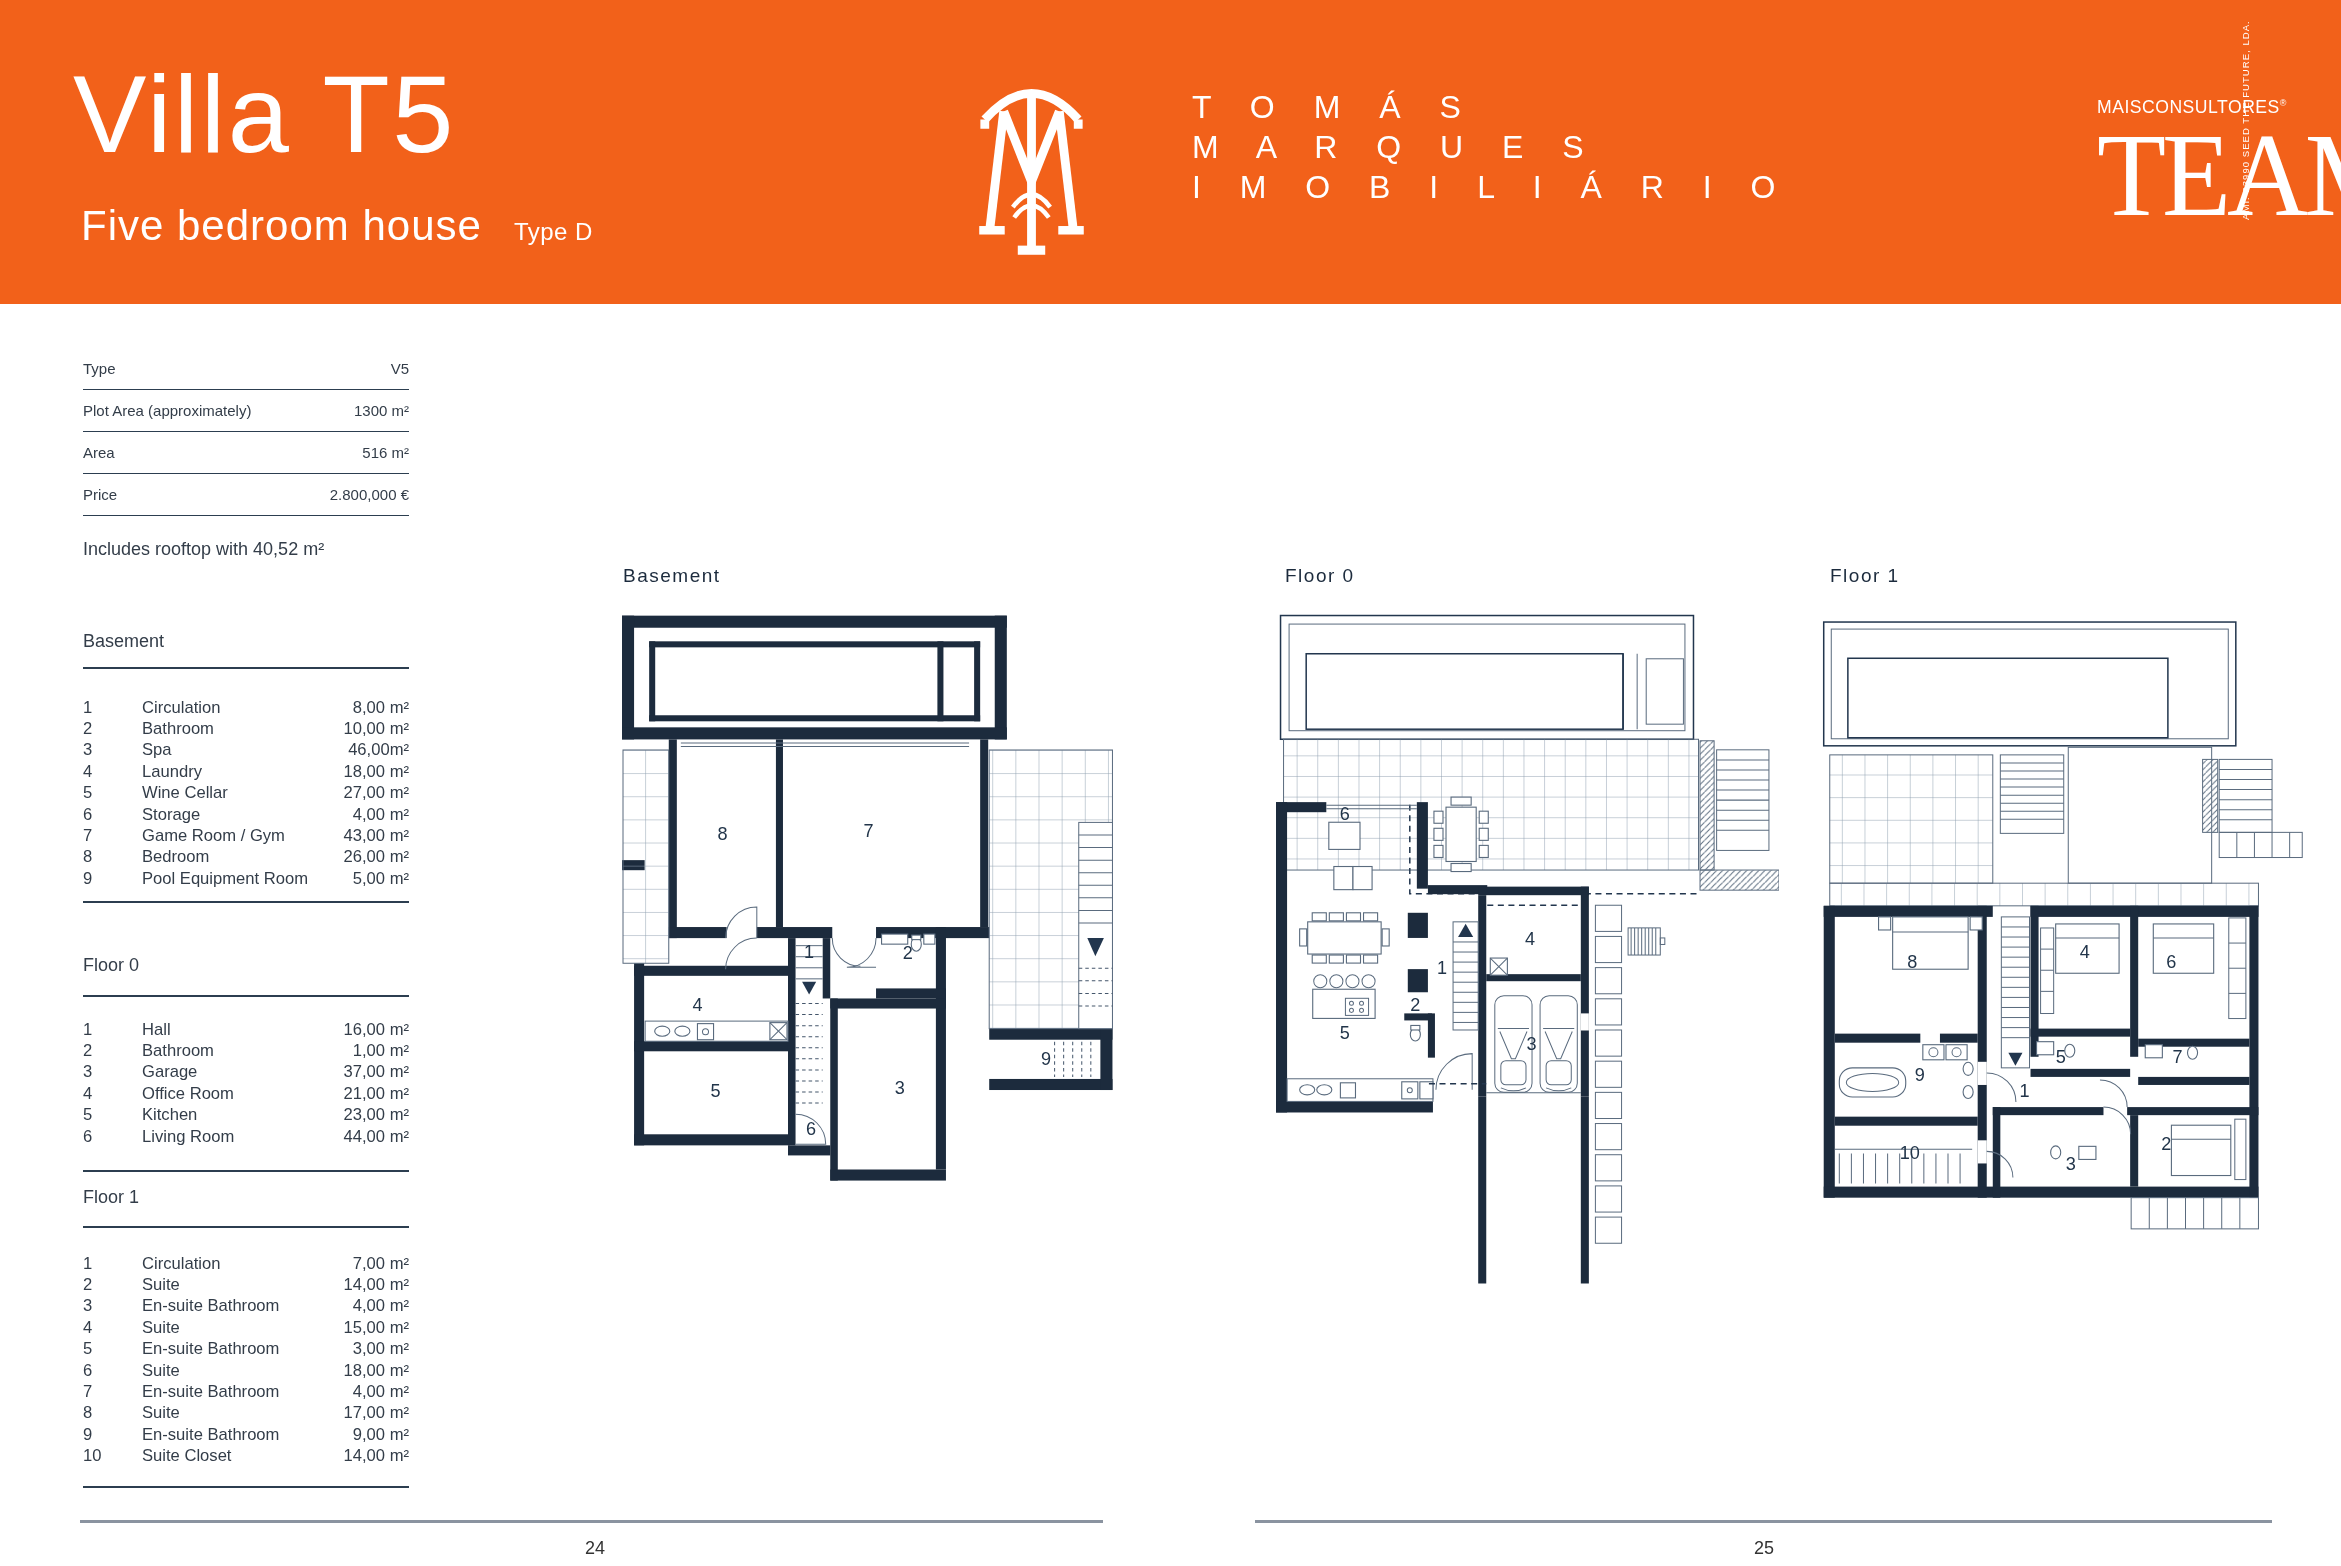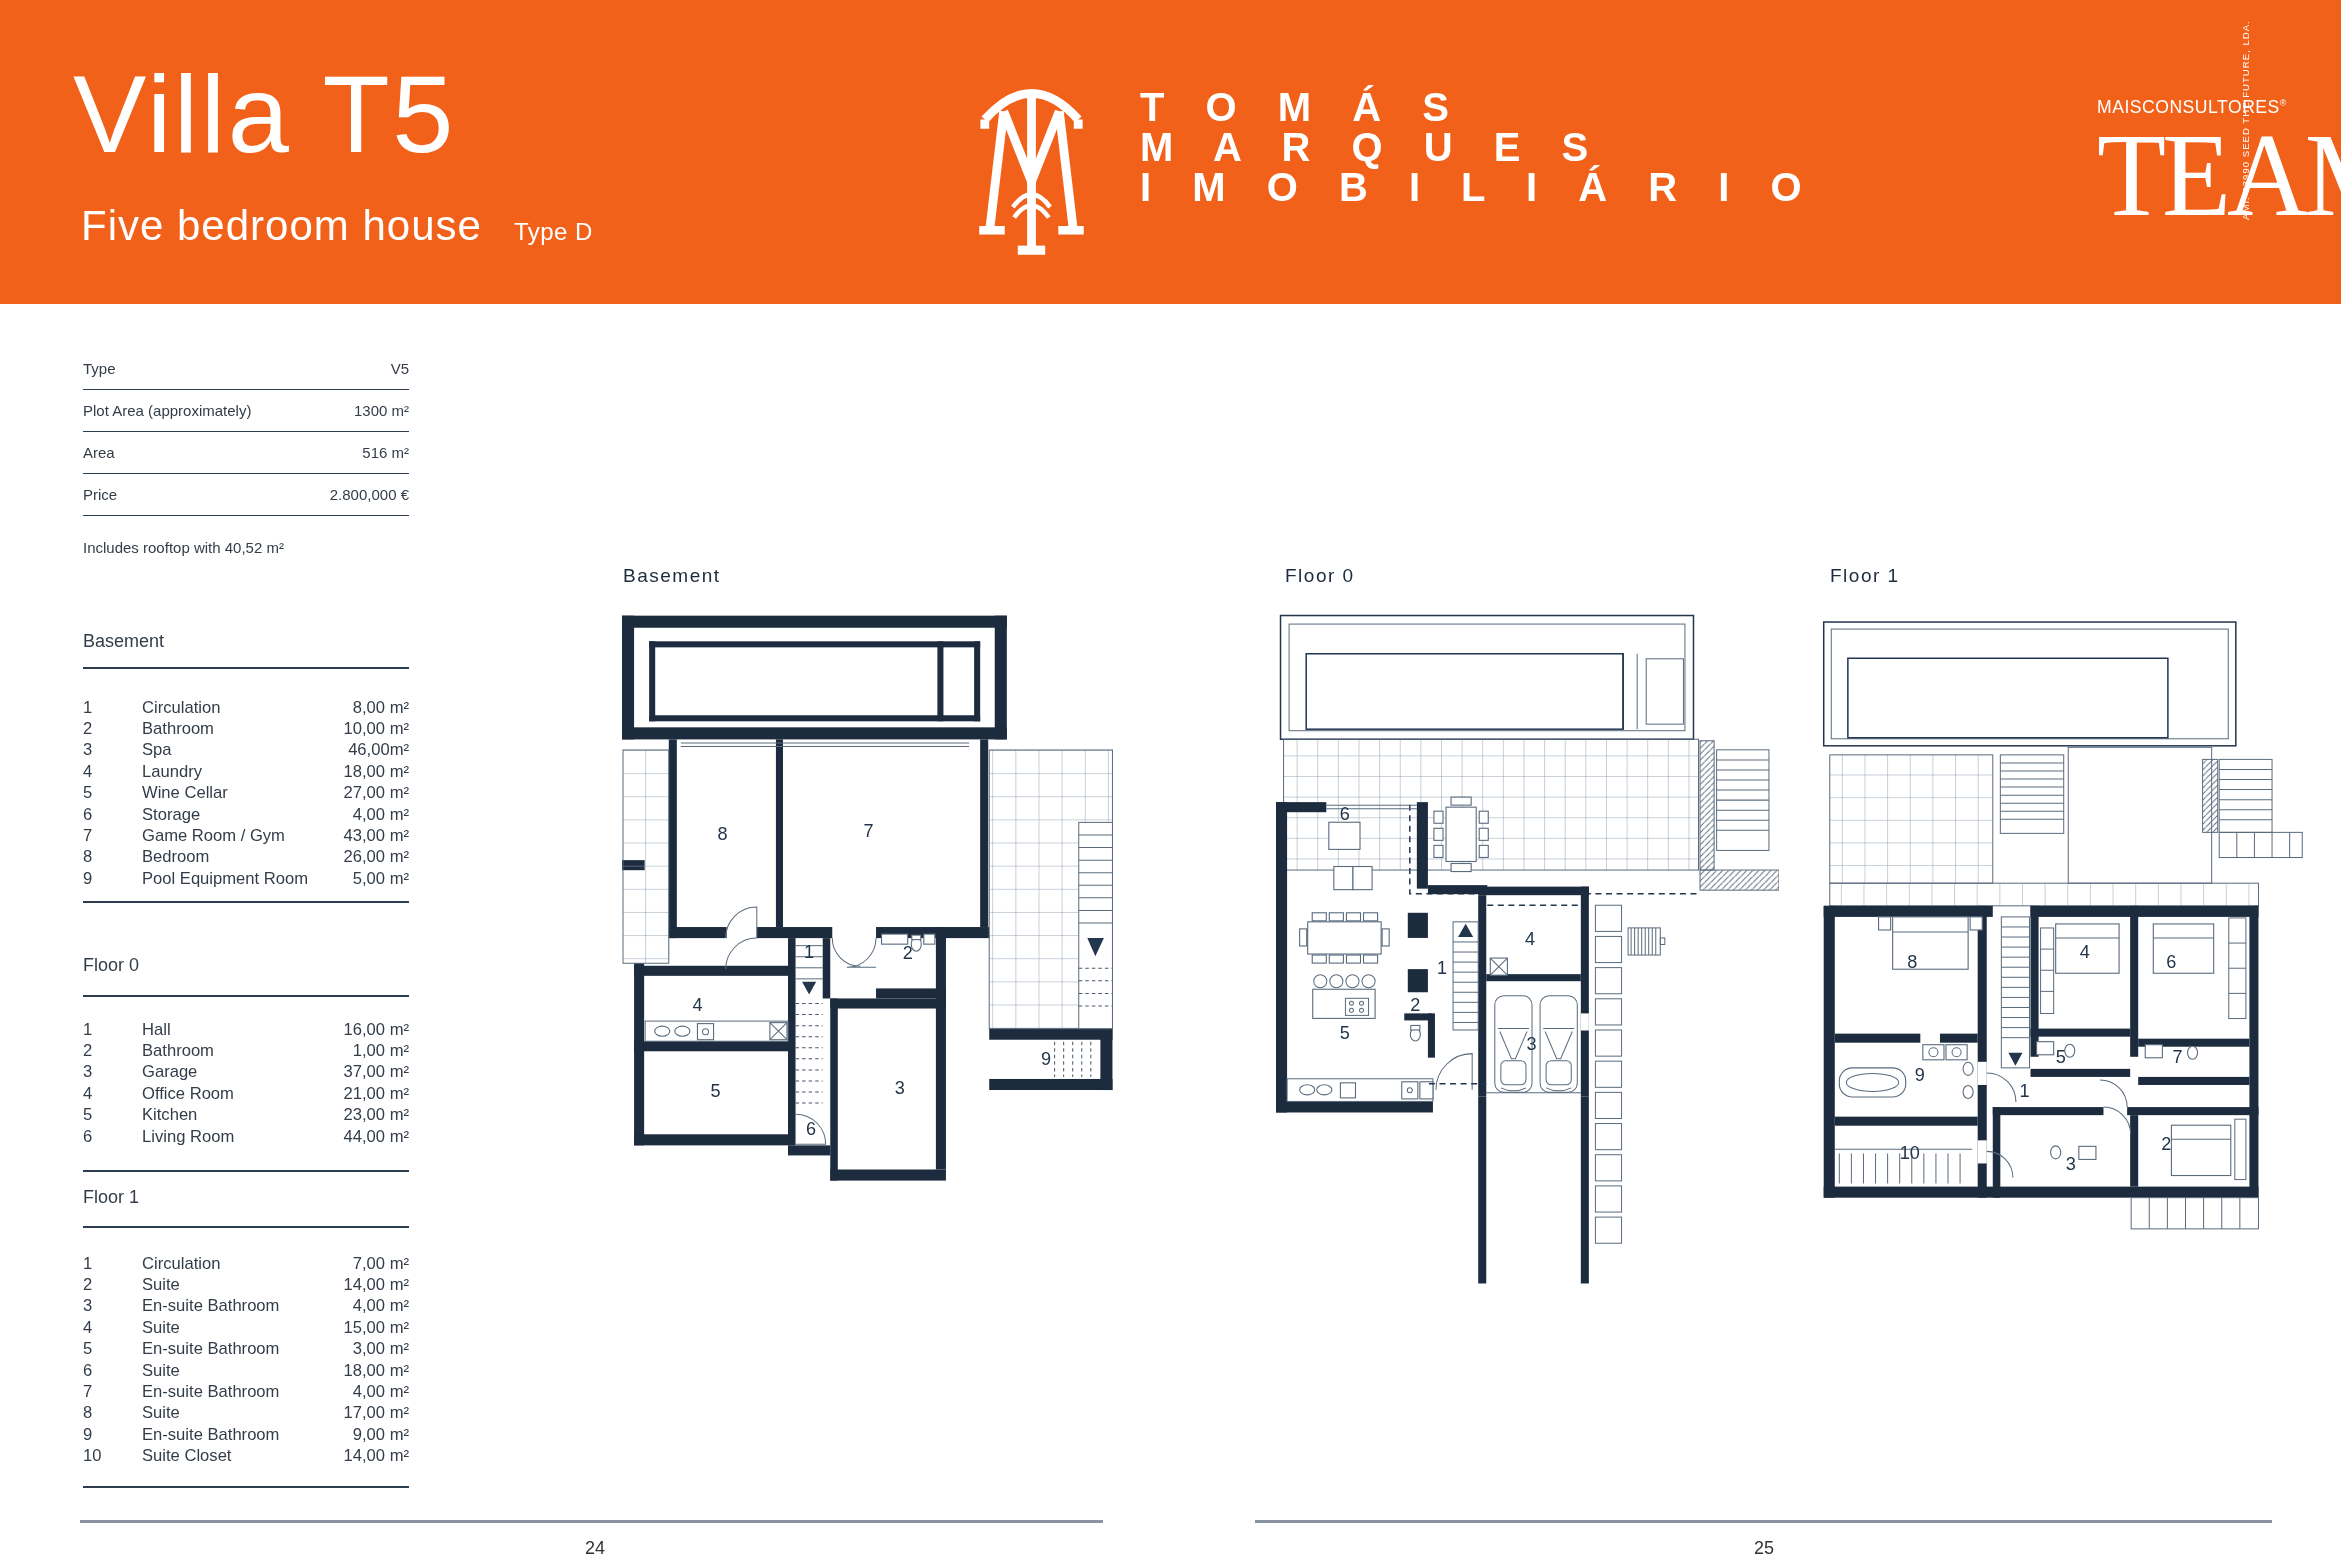--- a/index.html
+++ b/index.html
@@ -4,36 +4,36 @@
 <style>
   html,body{margin:0;padding:0;background:#e8e8e8}
   .page{position:relative;width:2342px;height:1567px;background:#ffffff;overflow:hidden;
         font-family:"Liberation Sans",sans-serif;color:#333D49}
   
   .header{position:absolute;left:0;top:0;width:2342px;height:304px;background:#F2611A;color:#fff}
   .h-title{position:absolute;left:73px;top:59px;font-size:110px;font-weight:400;letter-spacing:2.5px;line-height:1}
   .h-sub{position:absolute;left:81px;top:202px;font-size:42px;font-weight:300;letter-spacing:1px;white-space:nowrap}
   .h-sub .type{font-size:24px;margin-left:32px;letter-spacing:0.5px}
   .monogram{position:absolute;left:956px;top:64px}
-  .wordmark{position:absolute;left:1140px;top:87px;font-size:40px;font-weight:700;
+  .wordmark{position:absolute;left:1192px;top:87px;font-size:32px;font-weight:400;
             letter-spacing:15px;line-height:40px;white-space:nowrap}
   .partner{position:absolute;left:2097px;top:97px;color:#fff}
   .p-line1{font-size:17.6px;letter-spacing:0.5px;white-space:nowrap}
   .p-line1 .b{font-weight:400}
   .p-line1 sup{font-size:9px}
   .team{font-family:"Liberation Serif",serif;font-size:113px;line-height:0.92;letter-spacing:-4px;
         transform:scaleY(1.04);transform-origin:left top;margin-top:3px}
   .vert{position:absolute;left:2240px;top:220px;transform:rotate(-90deg);transform-origin:0 0;
         font-size:9.6px;letter-spacing:1px;white-space:nowrap}
   
   .d{position:absolute;left:83px;top:348px;width:326px}
   .d .r{height:41px;display:flex;align-items:center;border-bottom:1.5px solid #2C3E50;font-size:15px}
   .d .r .c0{flex:1}
   .d .r .c1{text-align:right}
-  .note{position:absolute;left:83px;top:539px;font-size:15px}
+  .note{position:absolute;left:83px;top:539px;font-size:18px}
   
   .section{position:absolute;left:83px;width:326px}
   .sec-title{position:absolute;left:0;top:0;font-size:18px}
   .rule{position:absolute;left:0;width:326px;height:1.5px;background:#2C3E50}
   .rows{position:absolute;left:0;width:326px;font-size:16.6px}
   .rows .r{display:flex;height:21.4px;align-items:center}
   .rows .c0{width:59px}
   .rows .c1{flex:1}
   .rows .c2{margin-left:auto;text-align:left}
   

